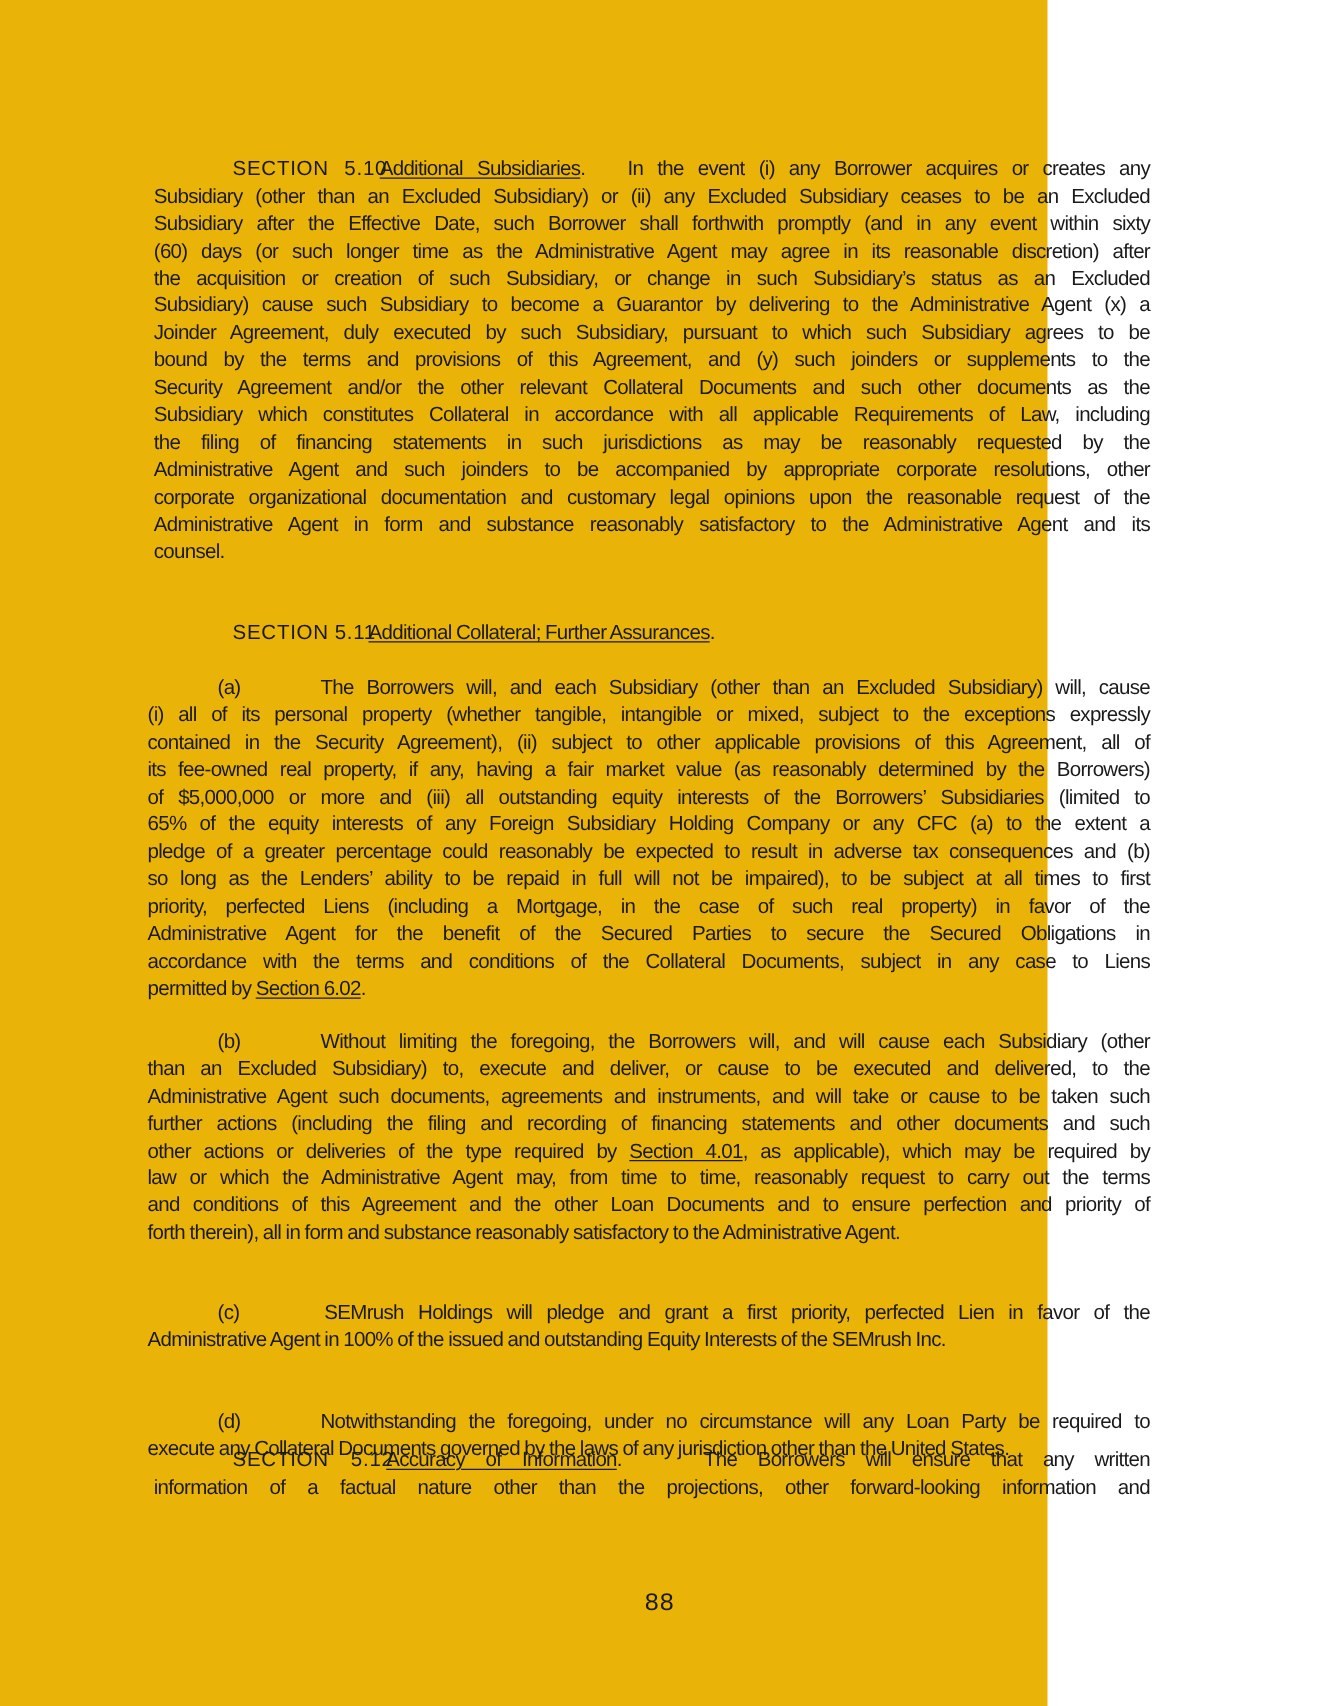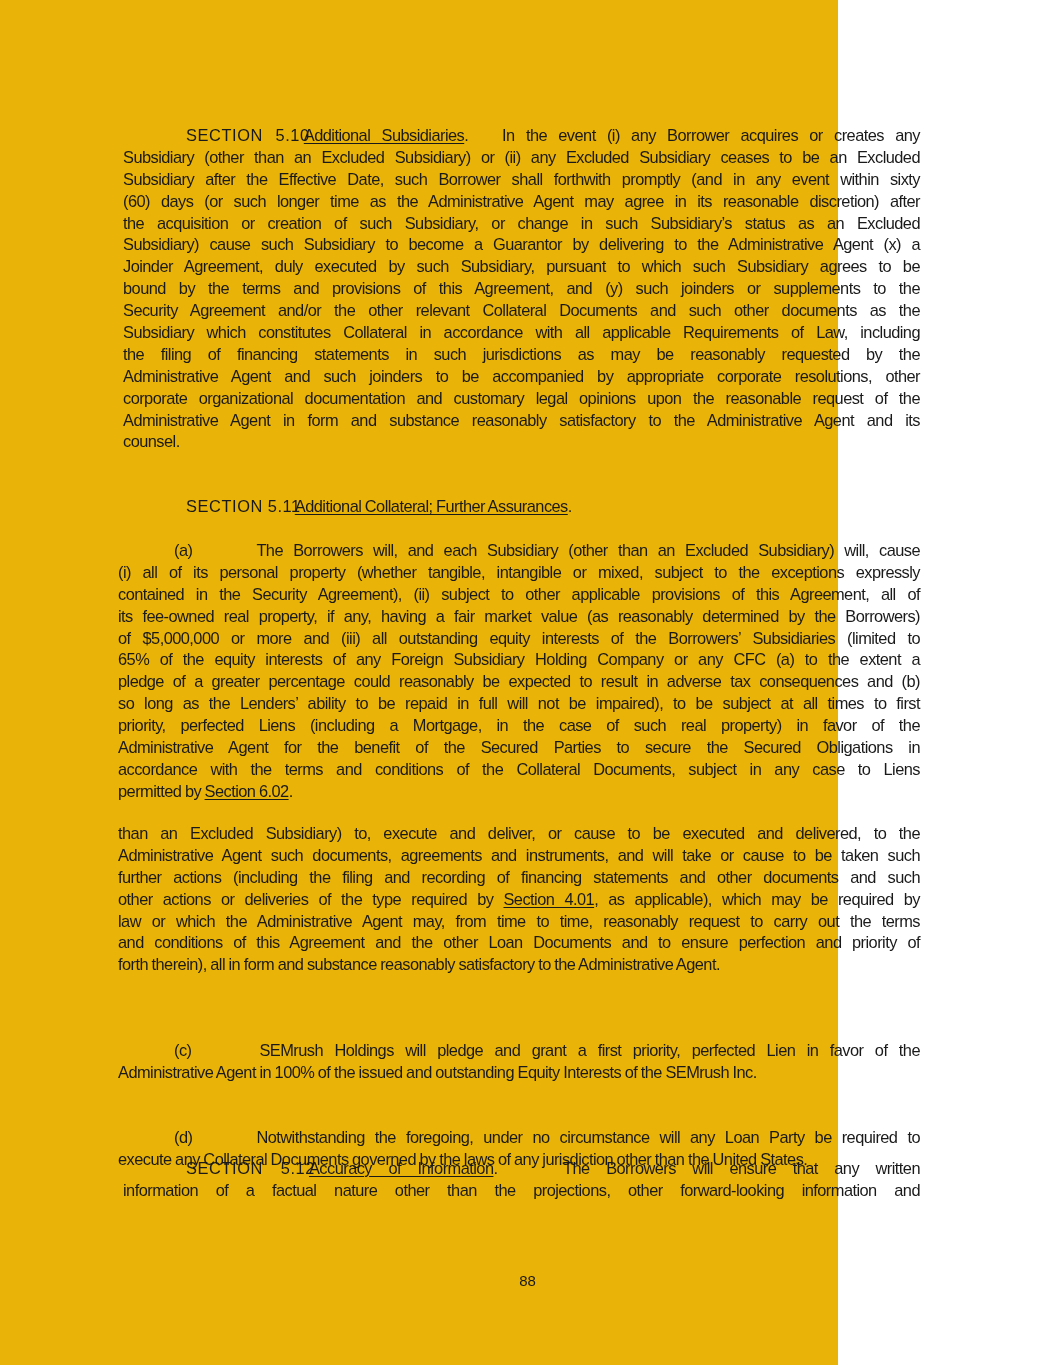--- a/index.html
+++ b/index.html
@@ -17,21 +17,21 @@
     overflow: visible;
   }
   .line.last { text-align-last: left; }
   .indent1 { padding-left: 63px; box-sizing: border-box; }
   .indent-para { padding-left: 56px; box-sizing: border-box; }
   .u { text-decoration: underline; text-decoration-thickness: 1px; text-underline-offset: 2px; }
   .tab { display: inline-block; width: 64px; }
   .secnum { letter-spacing: 0.6px; }
   .page-number {
     position: absolute; left: 0; width: 1055px; top: 1272px; text-align: center;
-    font-size: 15px; font-family: Liberation Sans, sans-serif; color: #1a1a1a;
+    font-size: 20px; font-family: Liberation Mono, monospace; color: #1a1a1a;
   }
 </style>
 </head>
 <body>
 
 <div class="page">
 
   <div class="block" style="left:123px; top:125px; width:797px;">
     <span class="line indent1"><span class="secnum">SECTION 5.10</span><span class="u" style="margin-left:-6px;">Additional Subsidiaries</span><span>.&nbsp;&nbsp; </span><span>In the event (i) any Borrower acquires or creates any</span></span>
     <span class="line">Subsidiary (other than an Excluded Subsidiary) or (ii) any Excluded Subsidiary ceases to be an Excluded</span>
@@ -63,20 +63,21 @@
     <span class="line">65% of the equity interests of any Foreign Subsidiary Holding Company or any CFC (a) to the extent a</span>
     <span class="line">pledge of a greater percentage could reasonably be expected to result in adverse tax consequences and (b)</span>
     <span class="line">so long as the Lenders’ ability to be repaid in full will not be impaired), to be subject at all times to first</span>
     <span class="line">priority, perfected Liens (including a Mortgage, in the case of such real property) in favor of the</span>
     <span class="line">Administrative Agent for the benefit of the Secured Parties to secure the Secured Obligations in</span>
     <span class="line">accordance with the terms and conditions of the Collateral Documents, subject in any case to Liens</span>
     <span class="line last"><span>permitted by </span><span class="u">Section 6.02</span><span>.</span></span>
   </div>
 
   <div class="block" style="left:118px; top:823px; width:802px;">
+    <span class="line indent-para"><span>(b)</span><span class="tab"></span><span>Without limiting the foregoing, the Borrowers will, and will cause each Subsidiary (other</span></span>
     <span class="line">than an Excluded Subsidiary) to, execute and deliver, or cause to be executed and delivered, to the</span>
     <span class="line">Administrative Agent such documents, agreements and instruments, and will take or cause to be taken such</span>
     <span class="line">further actions (including the filing and recording of financing statements and other documents and such</span>
     <span class="line"><span>other actions or deliveries of the type required by </span><span class="u">Section 4.01</span><span>, as applicable), which may be required by</span></span>
     <span class="line">law or which the Administrative Agent may, from time to time, reasonably request to carry out the terms</span>
     <span class="line">and conditions of this Agreement and the other Loan Documents and to ensure perfection and priority of</span>
     <span class="line last">forth therein), all in form and substance reasonably satisfactory to the Administrative Agent.</span>
   </div>
 
   <div class="block" style="left:118px; top:1040px; width:802px;">

